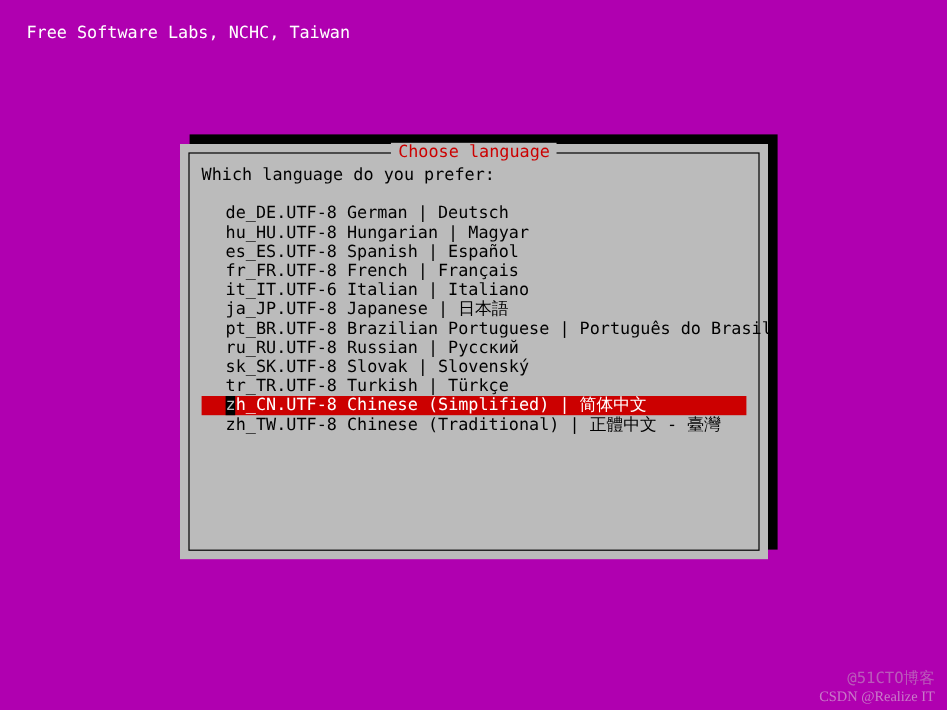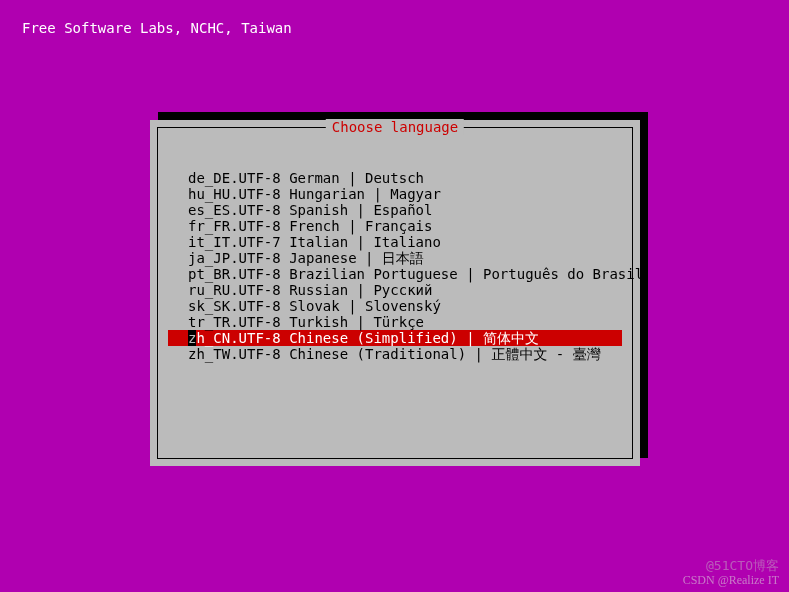--- a/index.html
+++ b/index.html
@@ -114,26 +114,27 @@
 </head>
 <body>
 
 <div class="header">Free Software Labs, NCHC, Taiwan</div>
 
 <div class="shadow"></div>
 
 <div class="dialog">
   <div class="border">
     <div class="title">Choose language</div>
+    <div class="prompt">Which language do you prefer:</div>
     <div class="list" id="lang-list">
         <div class="item">de_DE.UTF-8 German | Deutsch</div>
         <div class="item">hu_HU.UTF-8 Hungarian | Magyar</div>
         <div class="item">es_ES.UTF-8 Spanish | Español</div>
         <div class="item">fr_FR.UTF-8 French | Français</div>
-        <div class="item">it_IT.UTF-7 Italian | Italiano</div>
+        <div class="item">it_IT.UTF-6 Italian | Italiano</div>
         <div class="item">ja_JP.UTF-8 Japanese | 日本語</div>
         <div class="item">pt_BR.UTF-8 Brazilian Portuguese | Português do Brasil</div>
         <div class="item">ru_RU.UTF-8 Russian | Русский</div>
         <div class="item">sk_SK.UTF-8 Slovak | Slovenský</div>
         <div class="item">tr_TR.UTF-8 Turkish | Türkçe</div>
         <div class="item selected" style="padding-left: 20px;"><span class="cursorcell">z</span><span>h_CN.UTF-8 Chinese (Simplified) | 简体中文</span><span>          </span></div>
         <div class="item">zh_TW.UTF-8 Chinese (Traditional) | 正體中文 - 臺灣</div>
       </div>
   </div>
 </div>

